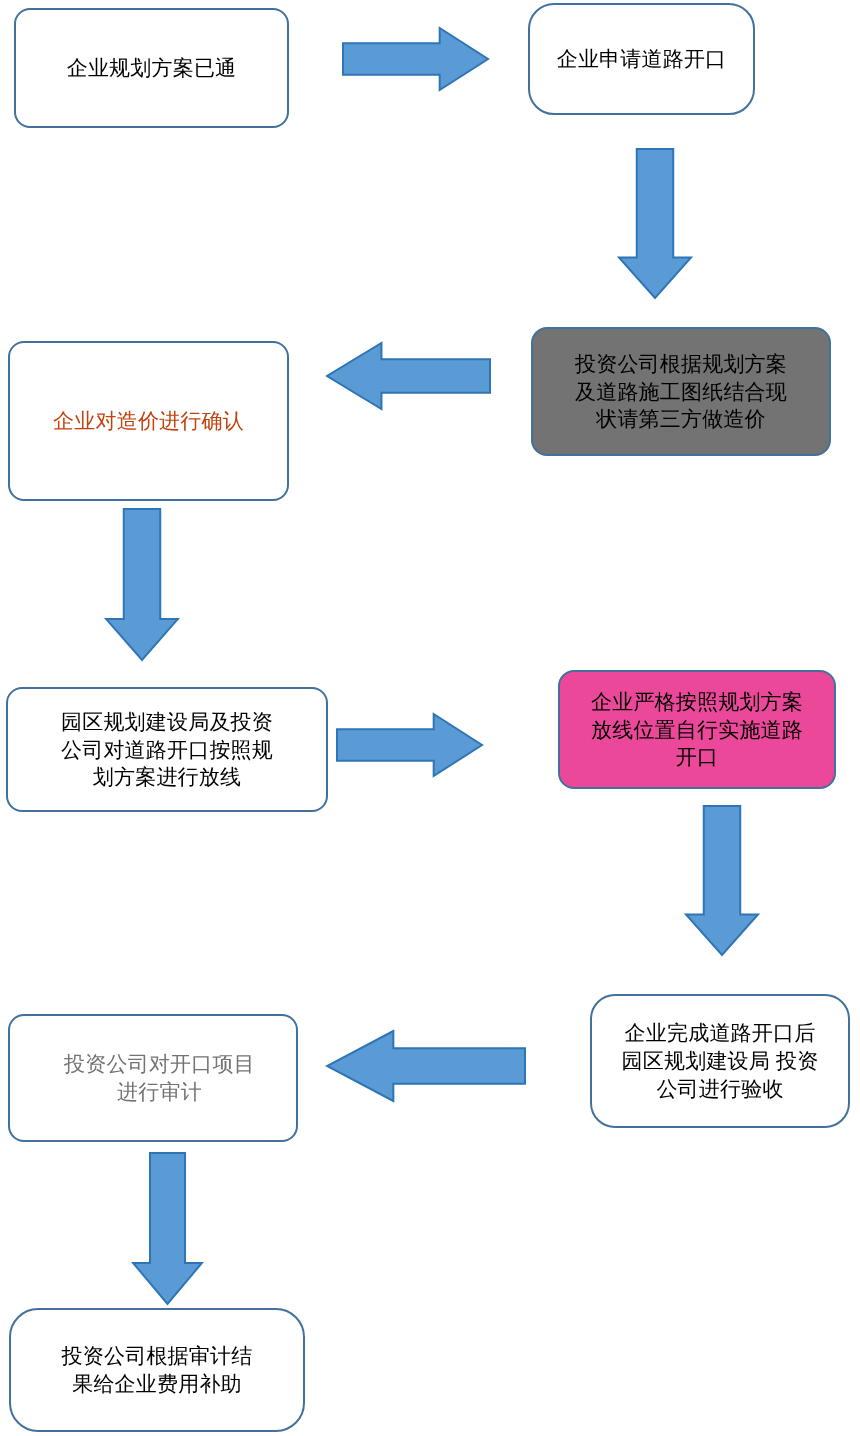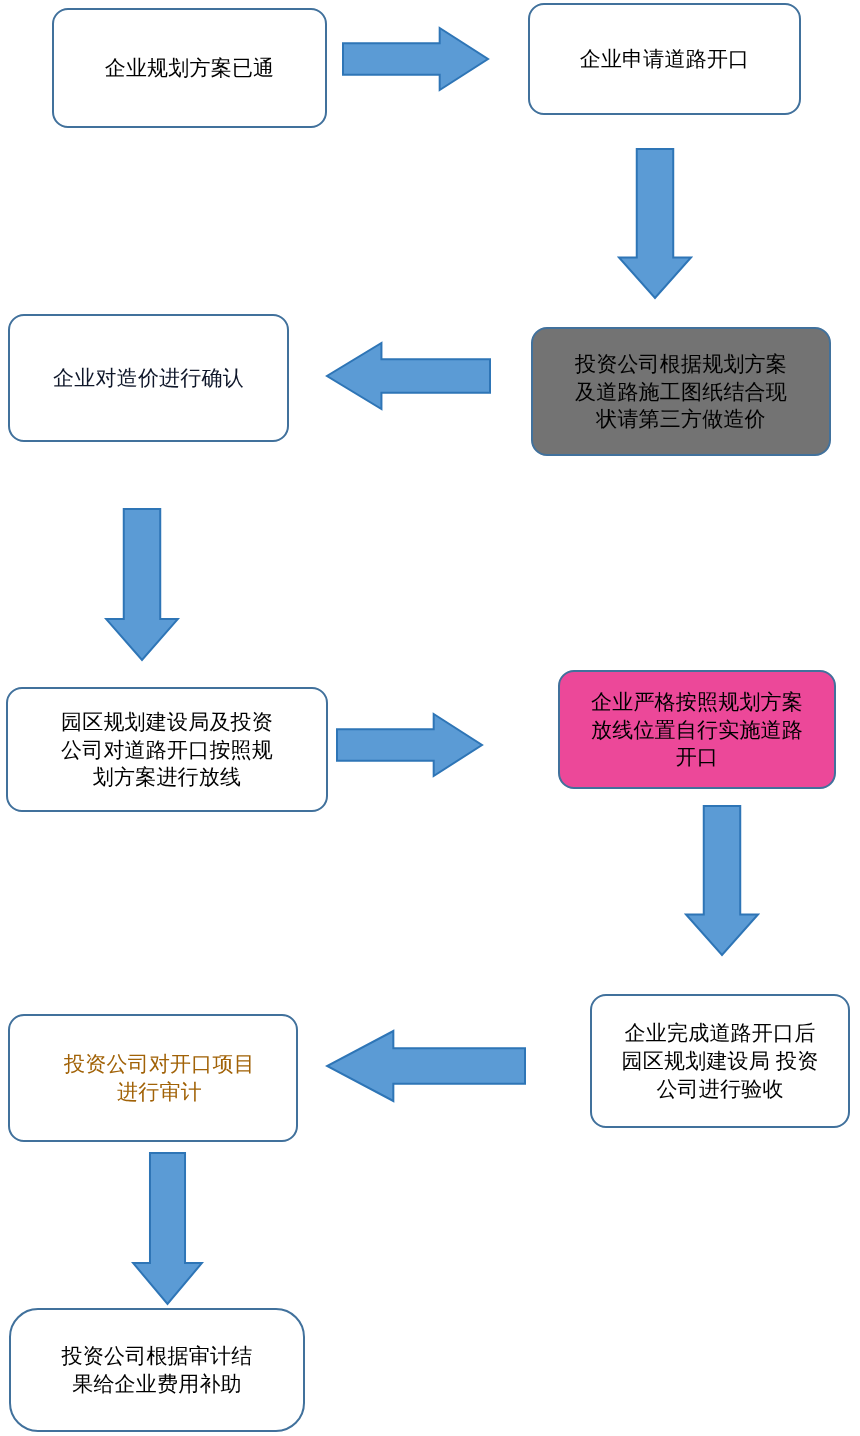--- a/index.html
+++ b/index.html
@@ -34,36 +34,36 @@
   }
   .arrow {
     position: absolute;
   }
   .arrow svg { display: block; }
 </style>
 </head>
 <body>
 
 <div id="canvas">
-    <div class="node" style="left: 14px; top: 8px; width: 275px; height: 120px; border-color: rgb(65, 113, 156); background: rgb(255, 255, 255); color: rgb(0, 0, 0); margin-left: 38px;">企业规划方案已通</div>
-    <div class="node" style="left: 528px; top: 3px; width: 273px; height: 112px; border-color: rgb(65, 113, 156); background: rgb(255, 255, 255); color: rgb(0, 0, 0);">企业申请道路开口</div>
+    <div class="node" style="left: 14px; top: 8px; width: 275px; height: 120px; border-color: rgb(65, 113, 156); background: rgb(255, 255, 255); color: rgb(0, 0, 0);">企业规划方案已通</div>
+    <div class="node" style="left: 528px; top: 3px; width: 227px; height: 112px; border-color: rgb(65, 113, 156); background: rgb(255, 255, 255); color: rgb(0, 0, 0); border-radius: 26px;">企业申请道路开口</div>
     <div class="node" style="left: 531px; top: 327px; width: 300px; height: 129px; border-color: rgb(65, 113, 156); background: #737373; color: rgb(0, 0, 0);">投资公司根据规划方案
 及道路施工图纸结合现
 状请第三方做造价</div>
-    <div class="node" style="left: 8px; top: 314px; width: 281px; height: 128px; border-color: rgb(65, 113, 156); background: rgb(255, 255, 255); color: #0f172a;">企业对造价进行确认</div>
+    <div class="node" style="left: 8px; top: 341px; width: 281px; height: 160px; border-color: rgb(65, 113, 156); background: rgb(255, 255, 255); color: #c2410c;">企业对造价进行确认</div>
     <div class="node" style="left: 6px; top: 687px; width: 322px; height: 125px; border-color: rgb(65, 113, 156); background: rgb(255, 255, 255); color: rgb(0, 0, 0);">园区规划建设局及投资
 公司对道路开口按照规
 划方案进行放线</div>
     <div class="node" style="left: 558px; top: 670px; width: 278px; height: 119px; border-color: rgb(65, 113, 156); background: #ec4899; color: rgb(0, 0, 0);">企业严格按照规划方案
 放线位置自行实施道路
 开口</div>
-    <div class="node" style="left: 590px; top: 994px; width: 260px; height: 134px; border-color: rgb(65, 113, 156); background: rgb(255, 255, 255); color: rgb(0, 0, 0);">企业完成道路开口后
+    <div class="node" style="left: 590px; top: 994px; width: 260px; height: 134px; border-color: rgb(65, 113, 156); background: rgb(255, 255, 255); color: rgb(0, 0, 0); border-radius: 25px;">企业完成道路开口后
 园区规划建设局 投资
 公司进行验收</div>
-    <div class="node" style="left: 8px; top: 1014px; width: 290px; height: 128px; border-color: rgb(65, 113, 156); background: rgb(255, 255, 255); color: #a16207; padding-left: 23px;">投资公司对开口项目
+    <div class="node" style="left: 8px; top: 1014px; width: 290px; height: 128px; border-color: rgb(65, 113, 156); background: rgb(255, 255, 255); color: #737373; padding-left: 23px;">投资公司对开口项目
 进行审计</div>
     <div class="node" style="left: 9px; top: 1308px; width: 296px; height: 124px; border-color: rgb(65, 113, 156); background: rgb(255, 255, 255); color: rgb(0, 0, 0); border-radius: 29px;">投资公司根据审计结
 果给企业费用补助</div>
     <div class="arrow" style="left: 342px; top: 26px; width: 148px; height: 66px;">
       <svg width="148" height="66" viewBox="0 0 148 66">
         <path d="M1,17.16 L97.68,17.16 L97.68,2 L146,33 L97.68,64 L97.68,48.839999999999996 L1,48.839999999999996 Z" fill="#5B9BD5" stroke="#2E75B6" stroke-width="2" stroke-linejoin="miter"></path>
       </svg>
     </div>
     <div class="arrow" style="left: 617px; top: 148px; width: 76px; height: 152px;">
       <svg width="76" height="152" viewBox="0 0 76 152">

